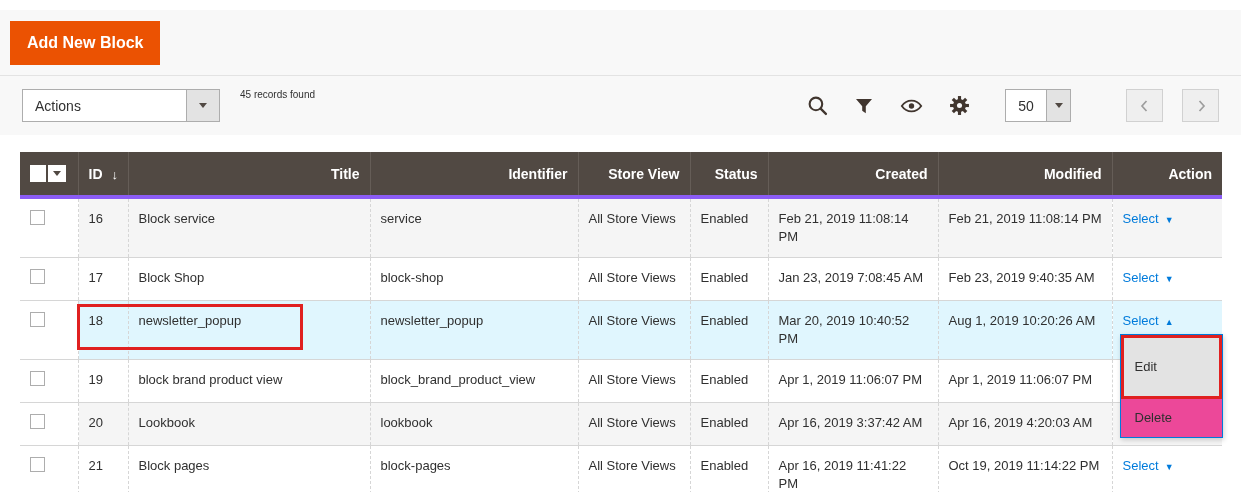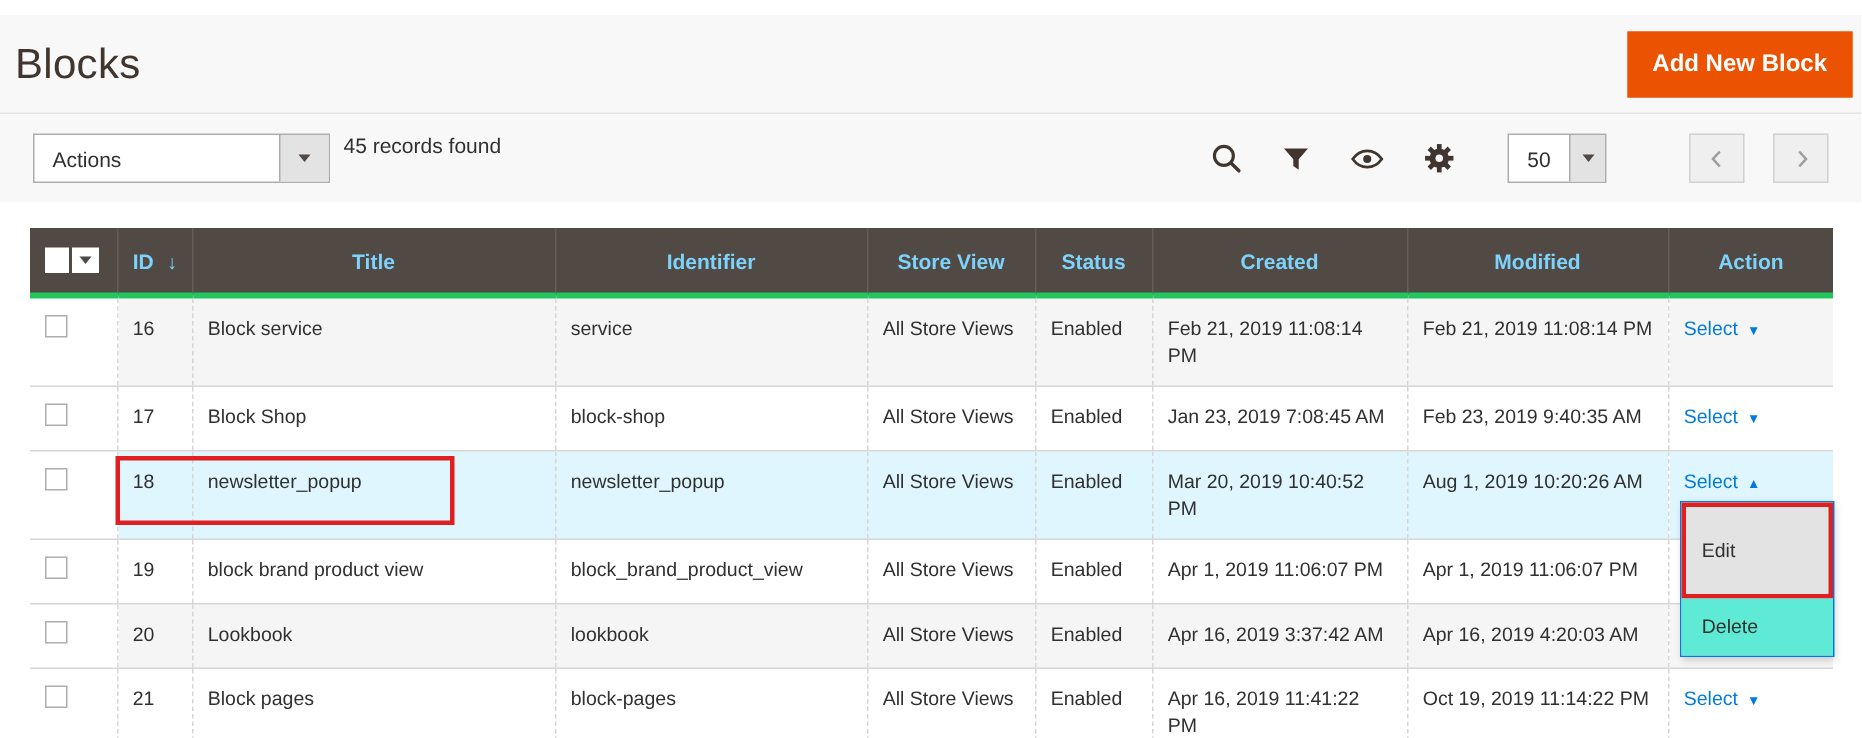--- a/index.html
+++ b/index.html
@@ -33,36 +33,36 @@
   .actions-select{width:198px;}
   .select-value{flex:1;display:flex;align-items:center;padding:0 12px;font-size:14px;color:var(--ink);}
   .select-arrow{
     width:33px;background:#e3e3e3;border-left:1px solid #adadad;
     display:flex;align-items:center;justify-content:center;cursor:pointer;
   }
   .tri-down{
     width:0;height:0;border-left:4px solid transparent;border-right:4px solid transparent;
     border-top:5px solid #514943;display:inline-block;
   }
-  .records{margin-left:9px;font-size:14px;color:var(--ink);}
+  .records{margin-left:20px;font-size:10px;color:var(--ink);}
   .toolbar-right{margin-left:auto;display:flex;align-items:center;}
   .icon-btn{background:none;border:none;padding:0;margin:0 13px;cursor:pointer;line-height:0;}
   .perpage-select{width:66px;margin-left:22px;}
   .perpage-select .select-value{justify-content:center;padding:0 6px;}
   .perpage-select .select-arrow{width:24px;}
   .pager{display:flex;margin-left:36px;}
   .page-btn{
     width:37px;height:33px;background:#efefef;border:1px solid #d1d1d1;
     display:flex;align-items:center;justify-content:center;cursor:pointer;margin-left:19px;line-height:0;
   }
   .grid-area{padding:17px 19px 0 20px;background:#fff;}
   table{border-collapse:collapse;table-layout:fixed;width:1202px;background:#fff;}
   thead th{
-    background:var(--header-bg);color:#7dd3fc;font-size:14px;font-weight:700;text-align:center;
-    padding:0 10px;height:45px;border-bottom:4px solid #22c55e;white-space:nowrap;
+    background:var(--header-bg);color:#ffffff;font-size:14px;font-weight:700;text-align:right;
+    padding:0 10px;height:45px;border-bottom:4px solid #8b5cf6;white-space:nowrap;
   }
   thead th + th{border-left:1px solid #655d57;}
   .sort-arrow{font-weight:400;font-size:13px;margin-left:9px;}
   tbody td{
     font-size:13px;line-height:18px;color:var(--ink);padding:11px 10px;vertical-align:top;
     border-bottom:1px solid #d6d6d6;
   }
   tbody td + td{border-left:1px dashed #d6d6d6;}
   tbody tr:nth-child(odd){background:#f5f5f5;}
   tbody tr.highlight{background:var(--row-highlight);}
@@ -82,33 +82,32 @@
   }
   td.col-action{position:relative;}
   .select-link{
     color:var(--link);font-size:13px;text-decoration:none;cursor:pointer;white-space:nowrap;
   }
   .caret{font-size:9px;margin-left:6px;color:var(--link);}
   .action-menu{
     position:absolute;top:33px;left:7px;right:-1px;background:#fff;
     border:1px solid var(--link);box-shadow:1px 2px 5px rgba(0,0,0,.18);z-index:30;
   }
-  .menu-item{padding:10px 14px;font-size:13px;color:var(--ink);background:#5eead4;cursor:pointer;}
+  .menu-item{padding:10px 14px;font-size:13px;color:var(--ink);background:#ec4899;cursor:pointer;}
   .menu-item.active{background:#e3e3e3;}
   .menu-item.annotated{border:3px solid var(--red);padding:20px 11px;}
 </style>
 </head>
 <body>
 
 <div class="app">
   <div class="top-strip"></div>
 
   <div class="head-wrap">
     <div class="page-head">
-      <h1 class="page-title">Blocks</h1>
       <button class="btn-primary">Add New Block</button>
     </div>
 
     <div class="toolbar">
       <div class="select actions-select">
         <span class="select-value">Actions</span>
         <span class="select-arrow">
             <i class="tri-down"></i>
           </span>
       </div>

